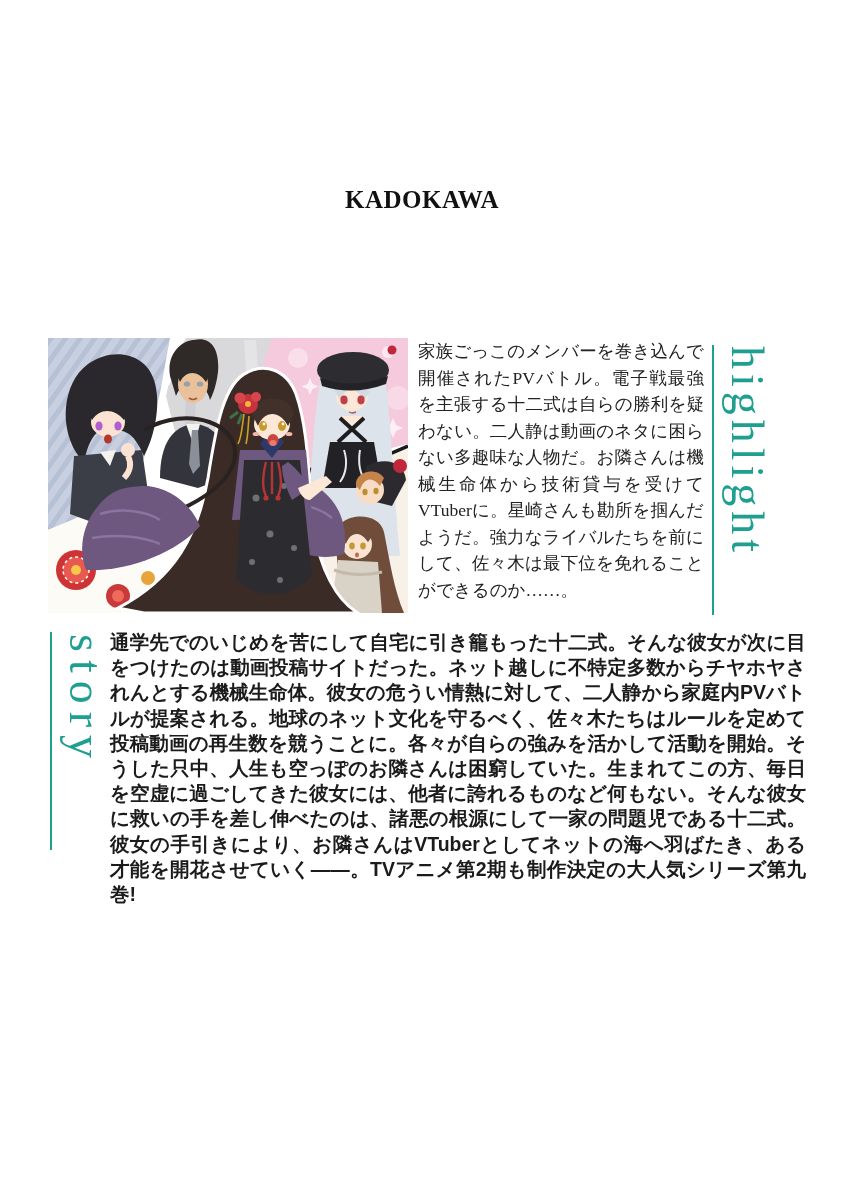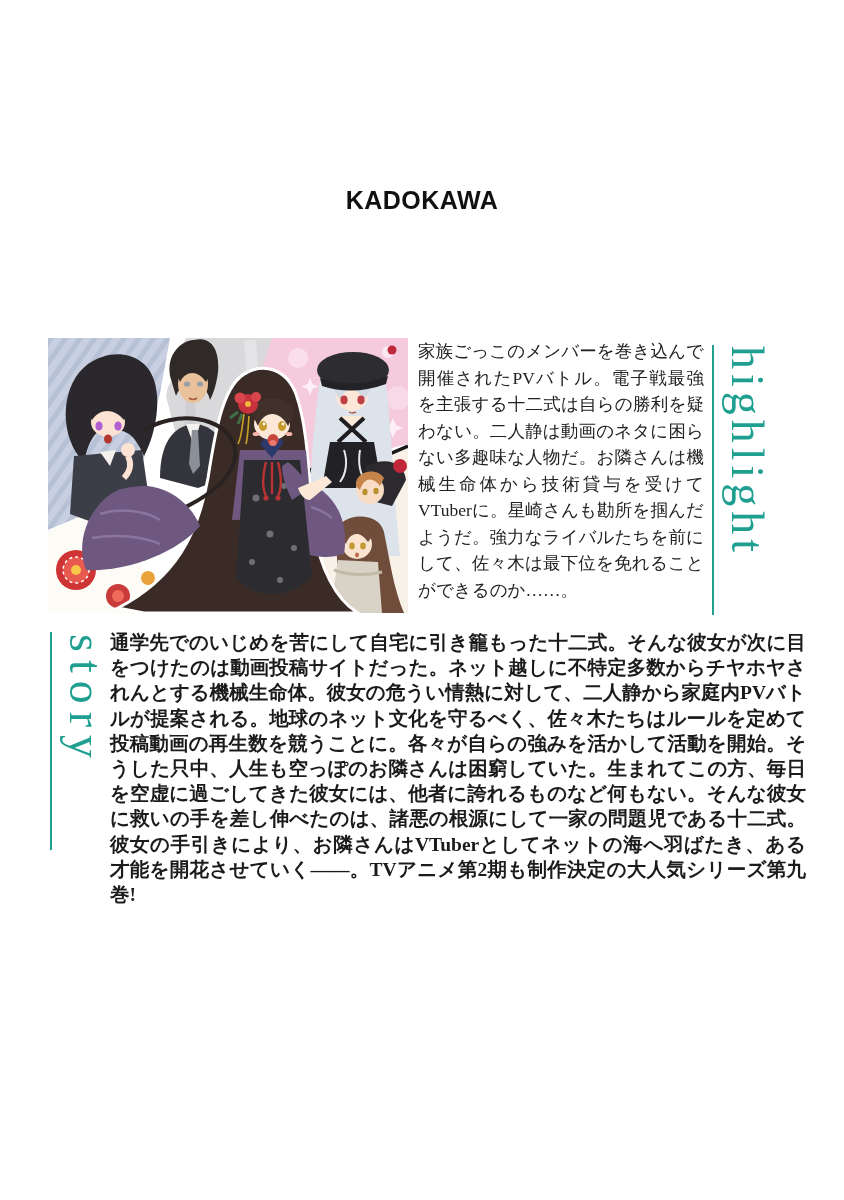--- a/index.html
+++ b/index.html
@@ -9,21 +9,21 @@
     width:844px; height:1200px;
     background:#ffffff;
     overflow:hidden;
     font-family:"Liberation Sans", sans-serif;
   }
 
   
   .logo {
     position:absolute; top:186px; left:0; width:844px;
     text-align:center;
-    font-family:Liberation Sans, sans-serif;
+    font-family:Liberation Serif, serif;
     font-weight:800;
     font-size:25px;
     letter-spacing:0.5px;
     color:#111111;
   }
 
   
   .highlight-section { position:absolute; top:338px; left:0; width:844px; height:278px;text-decoration:underline; }
 
   .illustration-box {
@@ -57,21 +57,21 @@
   }
   .highlight-label { left:716px; top:8px; letter-spacing:5px; }
 
   
   .story-section { position:absolute; top:630px; left:0; width:844px; height:232px; }
   .story-rule { left:50px; top:2px; height:218px; }
   .story-label { left:54px; top:4px; letter-spacing:8px; }
 
   .story-text {
     position:absolute; left:110px; top:0; width:696px;
-    font-family:Liberation Serif, serif;
+    font-family:Liberation Sans, sans-serif;
     font-weight:700;
     font-size:19.5px; line-height:25.2px;
     text-align:justify;
     color:#1b1b1b;
   }
 </style>
 </head>
 <body>
 
 <div class="page">

